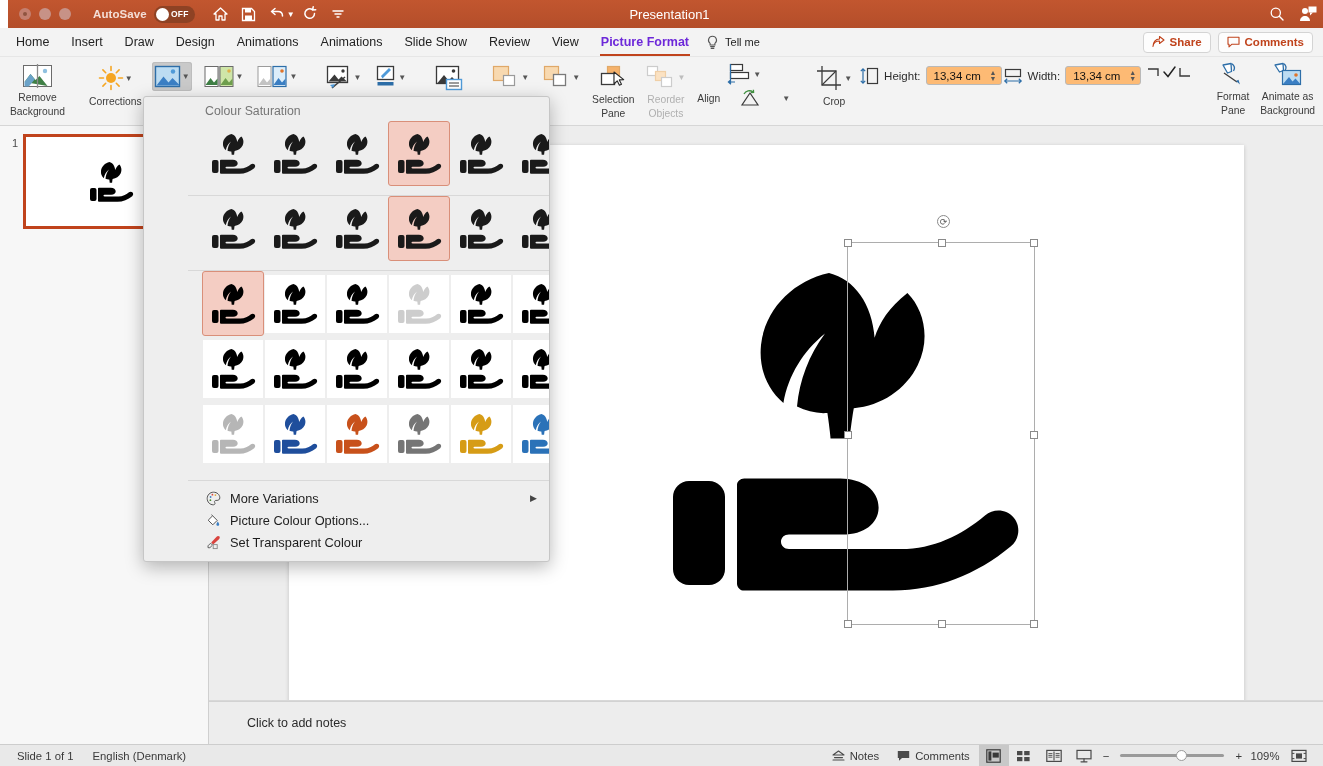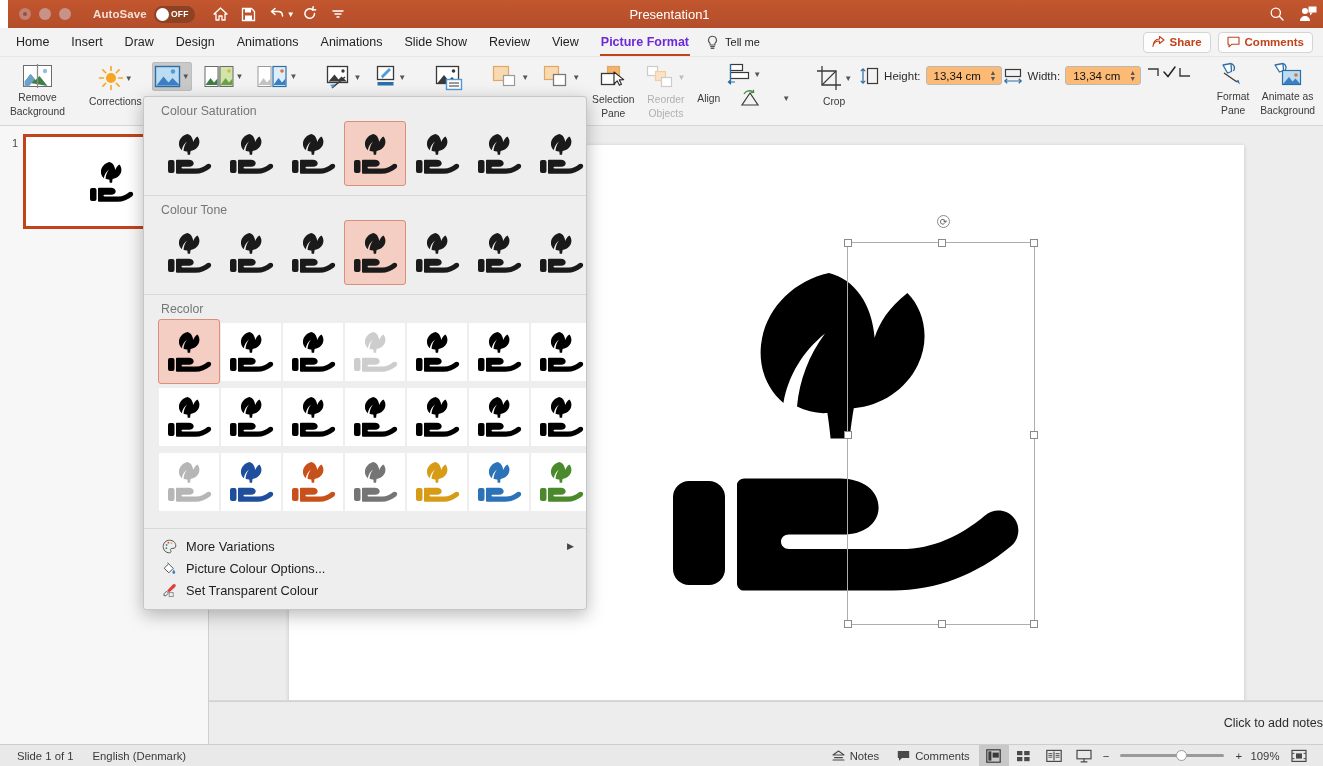--- a/index.html
+++ b/index.html
@@ -121,21 +121,21 @@
     background: #ededed;
   }
   .slide-canvas {
     position: absolute; left: 80px; top: 19px; width: 955px; height: 559px;
     background: #fff; box-shadow: 0 1px 4px rgba(0,0,0,.18);
   }
   .notesbar {
     position: absolute; left: 0; right: 0; bottom: 0; height: 43px;
     background: #ededed; border-top: 1px solid #d2d2d2;
     display: flex; align-items: center; padding-left: 38px;
-    font-size: 12.5px; color: #2b2b2b; justify-content: flex-end;
+    font-size: 12.5px; color: #2b2b2b;
   }
   .notesplit { position: absolute; left: 0; right: 0; bottom: 43px; height: 1px; background: #d8d8d8;}
 
   
   .selframe {
     position: absolute; left: 558px; top: 97px; width: 188px; height: 383px;
     border: 1px solid #adadad;
   }
   .handle {
     position: absolute; width: 8px; height: 8px; background: #fff;
@@ -143,24 +143,24 @@
   }
   .rot {
     position: absolute; width: 13px; height: 13px; border-radius: 50%;
     background: #fff; border: 1px solid #8a8a8a;
     display:flex; align-items:center; justify-content:center;
     font-size: 9px; color: #555;
   }
 
   
   .menu {
-    position: absolute; left: 143px; top: 96px; width: 444px;
+    position: absolute; left: 143px; top: 96px; width: 407px;
     background: #eeeeee; border: 1px solid #c6c6c6;
     box-shadow: 0 5px 18px rgba(0,0,0,.28); border-radius: 3px;
-    z-index: 40; overflow: hidden;
+    z-index: 40; overflow: hidden; padding-left: 44px;
   }
   .menu-section-title {
     font-size: 12.3px; color: #767676; padding: 7px 0 3px 17px;
   }
   .gallery { display: flex; padding: 0 10px 9px 14px; gap: 0; }
   .gcell {
     width: 68px; height: 65px; display: flex; align-items: center; justify-content: center;
     border: 1px solid transparent; border-radius: 3px; cursor: default;
   }
   .gcell.sel { background: #f4cdc3; border: 1px solid #d98f79; }
@@ -736,21 +736,20 @@
                 <path d="M47 10c-9 2-16 9-17 18-0.6 6 1.6 11 5.6 14.5 1.2-7 5-13 10.4-17.4-4 5.4-6.4 11.6-7 18.3 2.4 1.2 5 1.8 7.6 1.6 0.6 4 0.8 6.4 0.8 6.4h4.8s0.2-3 1-7.6c6.8-0.6 13-4.6 16-10.8 3.2-6.6 1.6-13.8-2.6-18-4.6 3.6-7 7.4-8.2 11.2-0.6-8.4-5-14.6-11.4-16.2z"></path>
                 <rect x="8" y="62" width="13" height="26" rx="4"></rect>
                 <path d="M24 63c0-0.8 0.8-1.6 1.8-1.6h24c5.6 0 9.6 3 9.6 7.2 0 4-3.6 6.8-9 6.8H37c-1.2 0-2 0.8-2 1.8s0.8 1.8 2 1.8h28c8 0 15-3.4 21-8.4 2.2-1.8 5.4-1.6 7.2 0.6 1.8 2.2 1.4 5.4-0.8 7.2-8.4 7-18.6 11-29.4 11H25.8c-1 0-1.8-0.8-1.8-1.8z"></path>
               </g>
             </svg>
           </div>
         </div>
       </div>
     <div class="menu-div"></div>
 
-    <div class="menu-section-title">Colour Tone</div>
     <div class="gallery" id="gal1">
         <div class="gcell">
           <div class="tile">
             <svg viewBox="0 0 100 100" width="52" height="50">
               <g fill="#1a1a1a">
                 <path d="M47 10c-9 2-16 9-17 18-0.6 6 1.6 11 5.6 14.5 1.2-7 5-13 10.4-17.4-4 5.4-6.4 11.6-7 18.3 2.4 1.2 5 1.8 7.6 1.6 0.6 4 0.8 6.4 0.8 6.4h4.8s0.2-3 1-7.6c6.8-0.6 13-4.6 16-10.8 3.2-6.6 1.6-13.8-2.6-18-4.6 3.6-7 7.4-8.2 11.2-0.6-8.4-5-14.6-11.4-16.2z"></path>
                 <rect x="8" y="62" width="13" height="26" rx="4"></rect>
                 <path d="M24 63c0-0.8 0.8-1.6 1.8-1.6h24c5.6 0 9.6 3 9.6 7.2 0 4-3.6 6.8-9 6.8H37c-1.2 0-2 0.8-2 1.8s0.8 1.8 2 1.8h28c8 0 15-3.4 21-8.4 2.2-1.8 5.4-1.6 7.2 0.6 1.8 2.2 1.4 5.4-0.8 7.2-8.4 7-18.6 11-29.4 11H25.8c-1 0-1.8-0.8-1.8-1.8z"></path>
               </g>
             </svg>
@@ -818,21 +817,20 @@
                 <path d="M47 10c-9 2-16 9-17 18-0.6 6 1.6 11 5.6 14.5 1.2-7 5-13 10.4-17.4-4 5.4-6.4 11.6-7 18.3 2.4 1.2 5 1.8 7.6 1.6 0.6 4 0.8 6.4 0.8 6.4h4.8s0.2-3 1-7.6c6.8-0.6 13-4.6 16-10.8 3.2-6.6 1.6-13.8-2.6-18-4.6 3.6-7 7.4-8.2 11.2-0.6-8.4-5-14.6-11.4-16.2z"></path>
                 <rect x="8" y="62" width="13" height="26" rx="4"></rect>
                 <path d="M24 63c0-0.8 0.8-1.6 1.8-1.6h24c5.6 0 9.6 3 9.6 7.2 0 4-3.6 6.8-9 6.8H37c-1.2 0-2 0.8-2 1.8s0.8 1.8 2 1.8h28c8 0 15-3.4 21-8.4 2.2-1.8 5.4-1.6 7.2 0.6 1.8 2.2 1.4 5.4-0.8 7.2-8.4 7-18.6 11-29.4 11H25.8c-1 0-1.8-0.8-1.8-1.8z"></path>
               </g>
             </svg>
           </div>
         </div>
       </div>
     <div class="menu-div"></div>
 
-    <div class="menu-section-title">Recolor</div>
     <div class="recolor-rows" id="gal2">
         <div class="gallery" style="padding-bottom: 0px;">
           <div class="gcell sel">
             <div class="tile">
               <svg viewBox="0 0 100 100" width="52" height="50">
                 <g fill="#000000">
                   <path d="M47 10c-9 2-16 9-17 18-0.6 6 1.6 11 5.6 14.5 1.2-7 5-13 10.4-17.4-4 5.4-6.4 11.6-7 18.3 2.4 1.2 5 1.8 7.6 1.6 0.6 4 0.8 6.4 0.8 6.4h4.8s0.2-3 1-7.6c6.8-0.6 13-4.6 16-10.8 3.2-6.6 1.6-13.8-2.6-18-4.6 3.6-7 7.4-8.2 11.2-0.6-8.4-5-14.6-11.4-16.2z"></path>
                   <rect x="8" y="62" width="13" height="26" rx="4"></rect>
                   <path d="M24 63c0-0.8 0.8-1.6 1.8-1.6h24c5.6 0 9.6 3 9.6 7.2 0 4-3.6 6.8-9 6.8H37c-1.2 0-2 0.8-2 1.8s0.8 1.8 2 1.8h28c8 0 15-3.4 21-8.4 2.2-1.8 5.4-1.6 7.2 0.6 1.8 2.2 1.4 5.4-0.8 7.2-8.4 7-18.6 11-29.4 11H25.8c-1 0-1.8-0.8-1.8-1.8z"></path>
                 </g>

